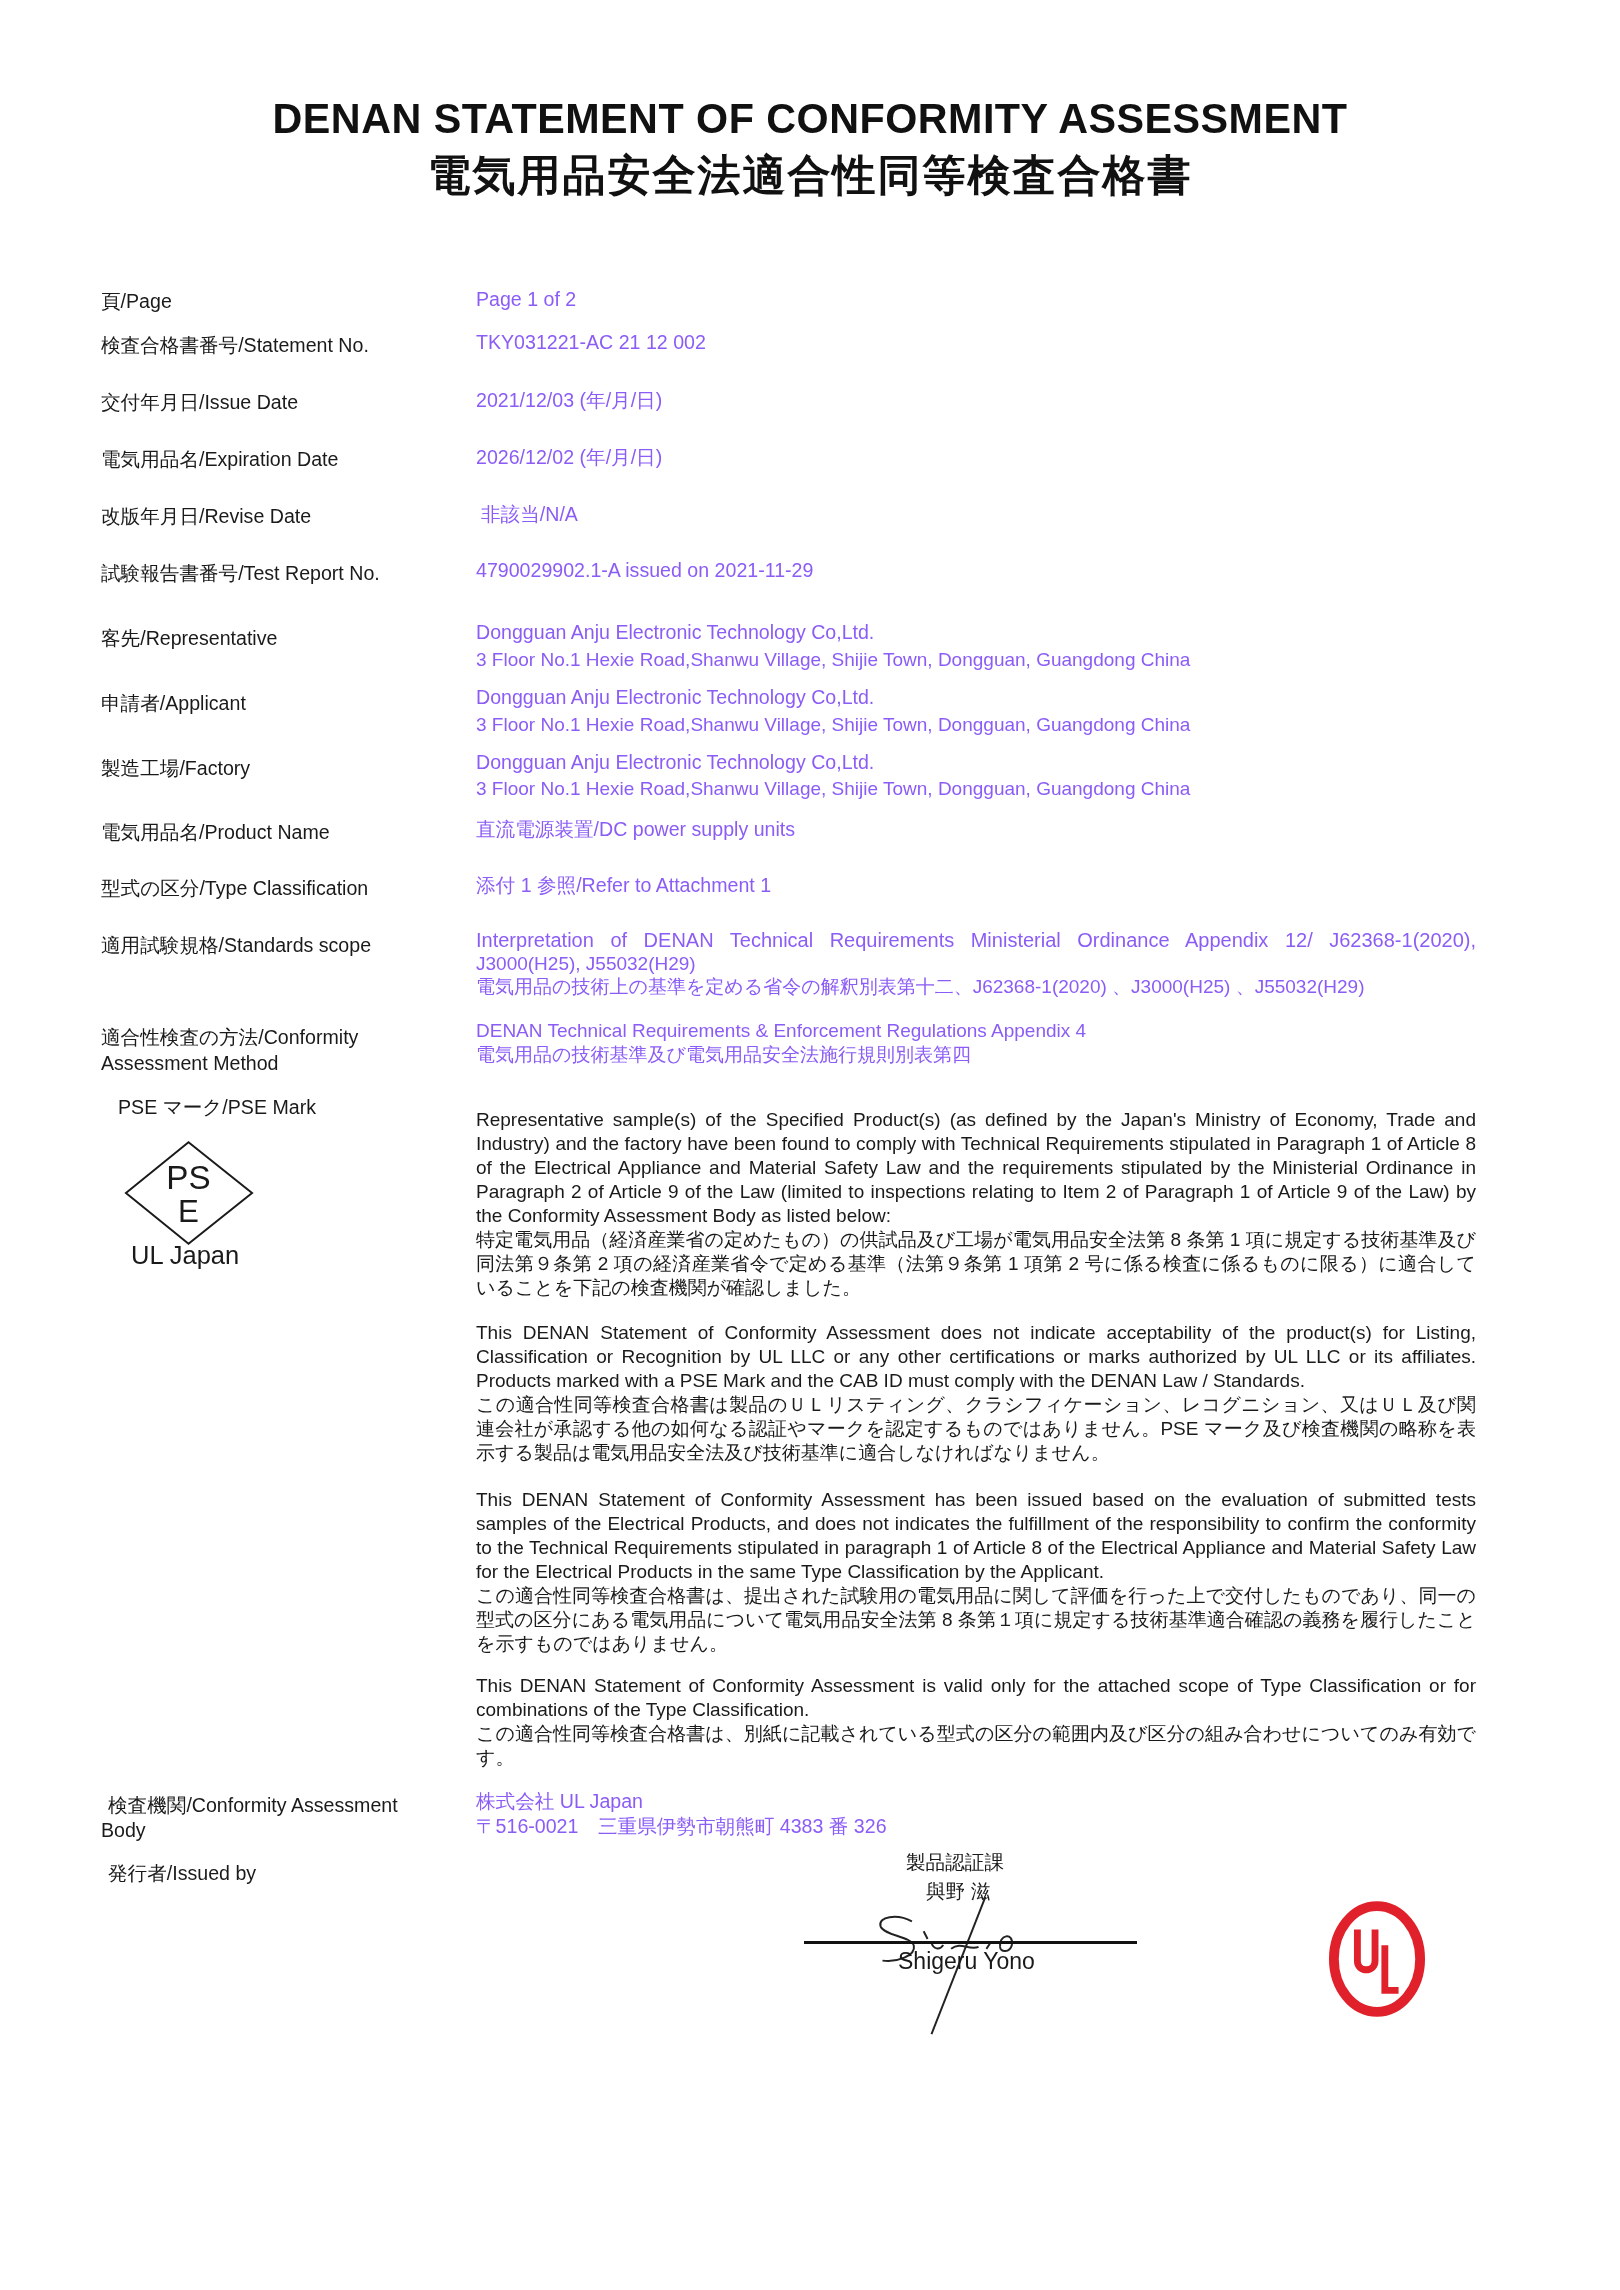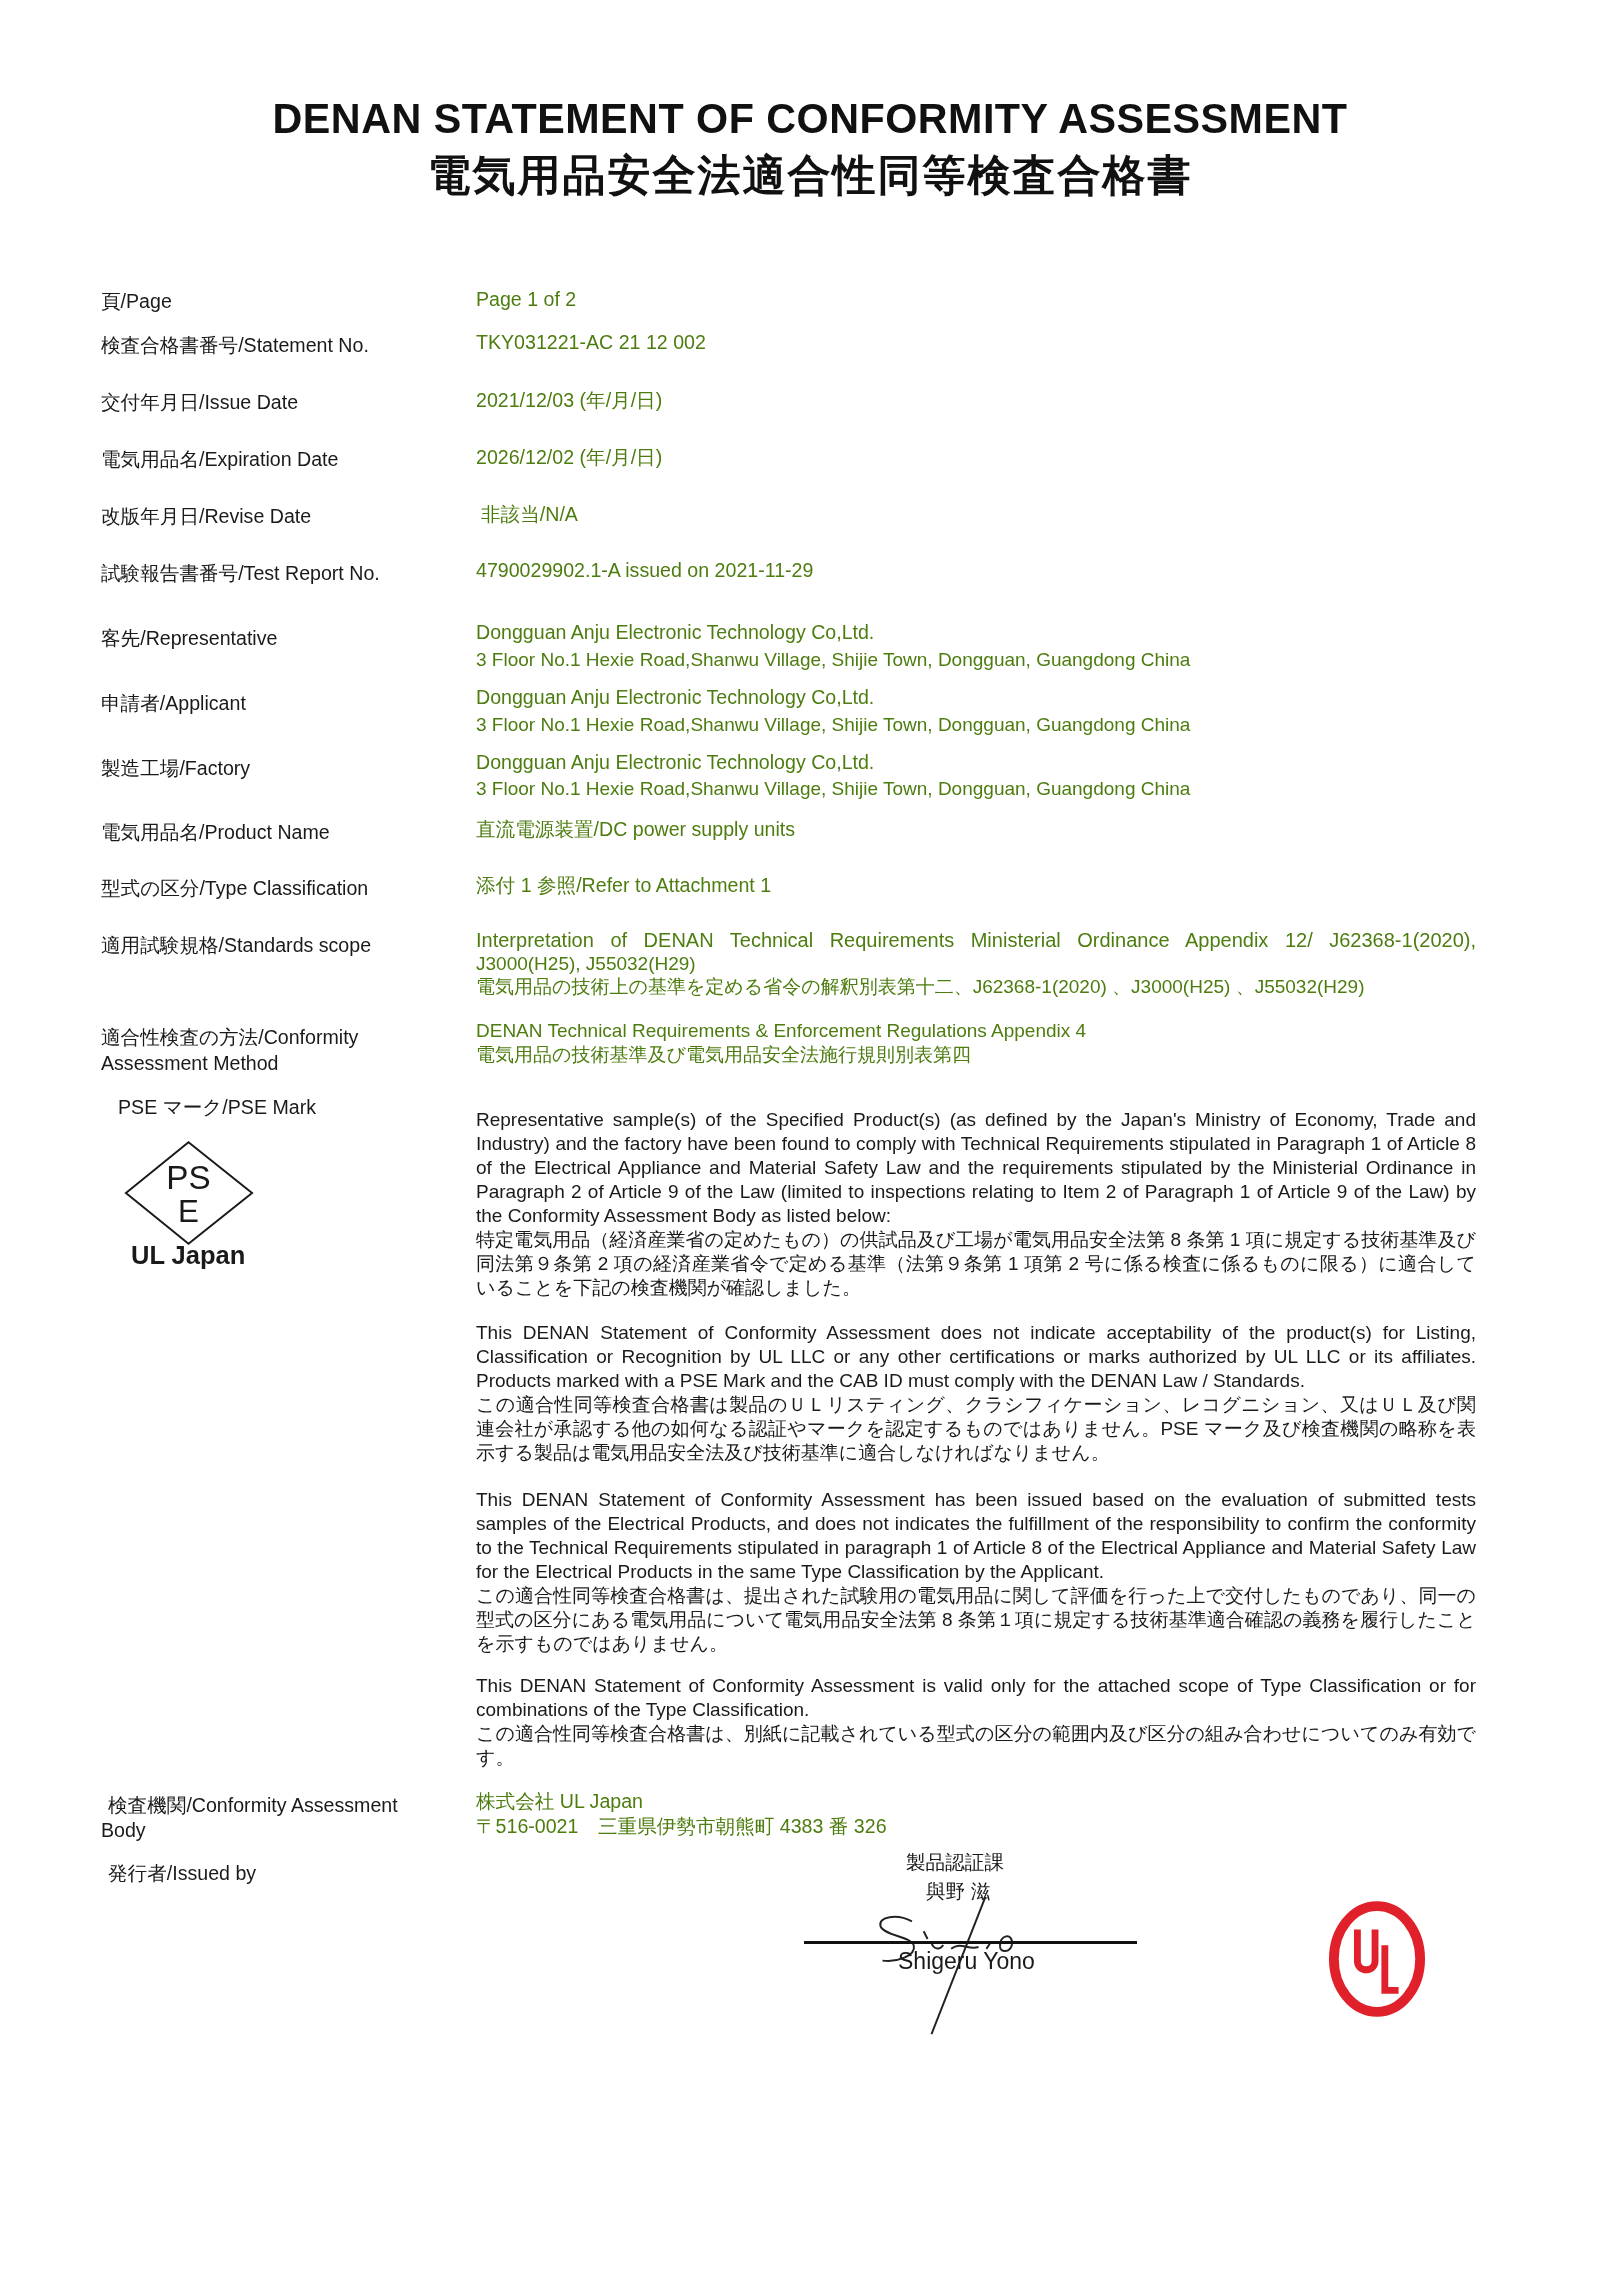--- a/index.html
+++ b/index.html
@@ -15,34 +15,34 @@
     }
     .title-jp {
       position: absolute; left: 0; top: 147px; width: 1620px; text-align: center;
       font-size: 43px; font-weight: bold; color: #111; letter-spacing: 2px;
     }
     .label {
       position: absolute; left: 101px; font-size: 19.6px; line-height: 26.5px; color: #1a1a1a;
       white-space: nowrap;
     }
     .value {
-      position: absolute; left: 476px; font-size: 19.6px; line-height: 26.5px; color: #4d7c0f;
+      position: absolute; left: 476px; font-size: 19.6px; line-height: 26.5px; color: #8b5cf6;
       white-space: nowrap;
     }
     .para {
       position: absolute; left: 476px; width: 1000px; font-size: 19px; line-height: 24px;
       text-align: justify; color: #1a1a1a;
     }
     .para p { margin: 0; }
     .pse-mark {
       position: absolute; left: 123px; top: 1140px; width: 132px; height: 106px;
     }
     .pse-mark svg { display: block; }
     .ul-japan-label {
-      position: absolute; left: 131px; top: 1241px; font-size: 25.5px; font-weight: bold; color: #1a1a1a;
+      position: absolute; left: 131px; top: 1241px; font-size: 25.5px; font-weight: normal; color: #1a1a1a;
     }
     .pse-mark-label {
       position: absolute; left: 118px; top: 1094px; font-size: 19.6px; color: #1a1a1a;
     }
     .sig-block { position: absolute; left: 804px; top: 1843px; width: 392px; height: 196px; }
     .sig-dept { position: absolute; left: 102px; top: 5.9px; font-size: 19.6px; }
     .sig-name-jp { position: absolute; left: 122px; top: 35px; font-size: 19.6px; }
     .sig-line { position: absolute; left: 0; top: 98px; width: 333px; height: 2.9px; background: #111; }
     .sig-name-en { position: absolute; left: 94px; top: 105px; font-size: 23px; }
     .sig-scribble { position: absolute; left: 0; top: 49px; }

